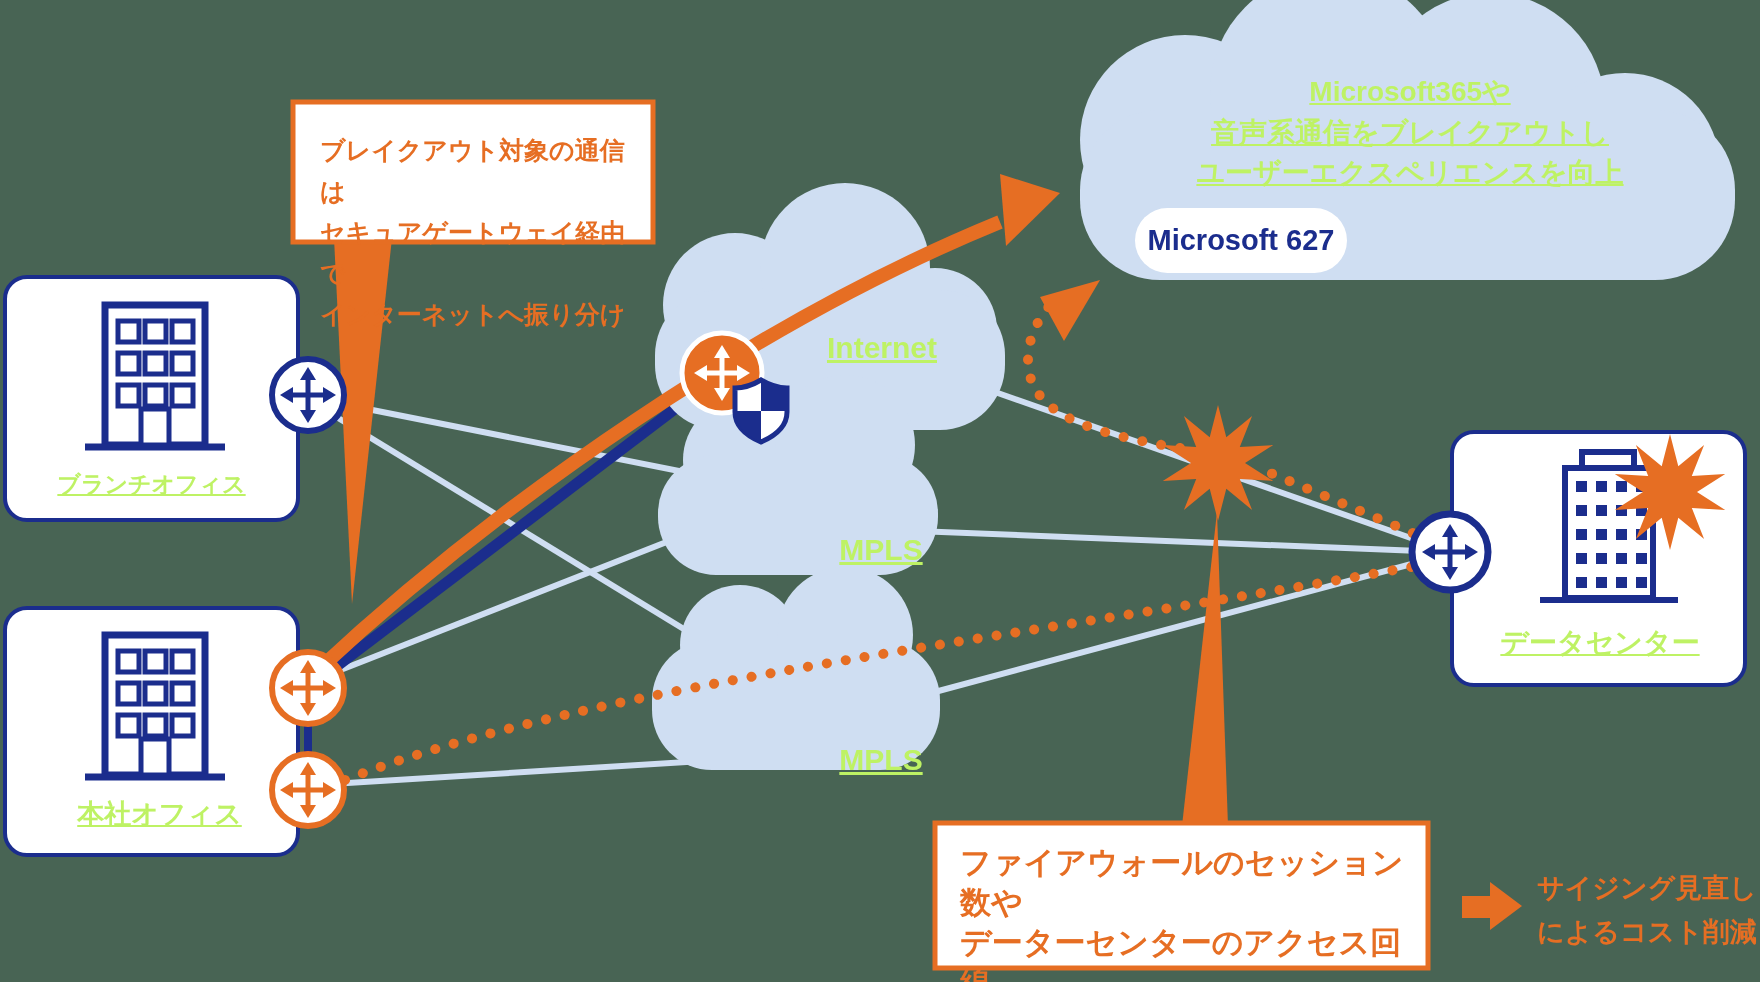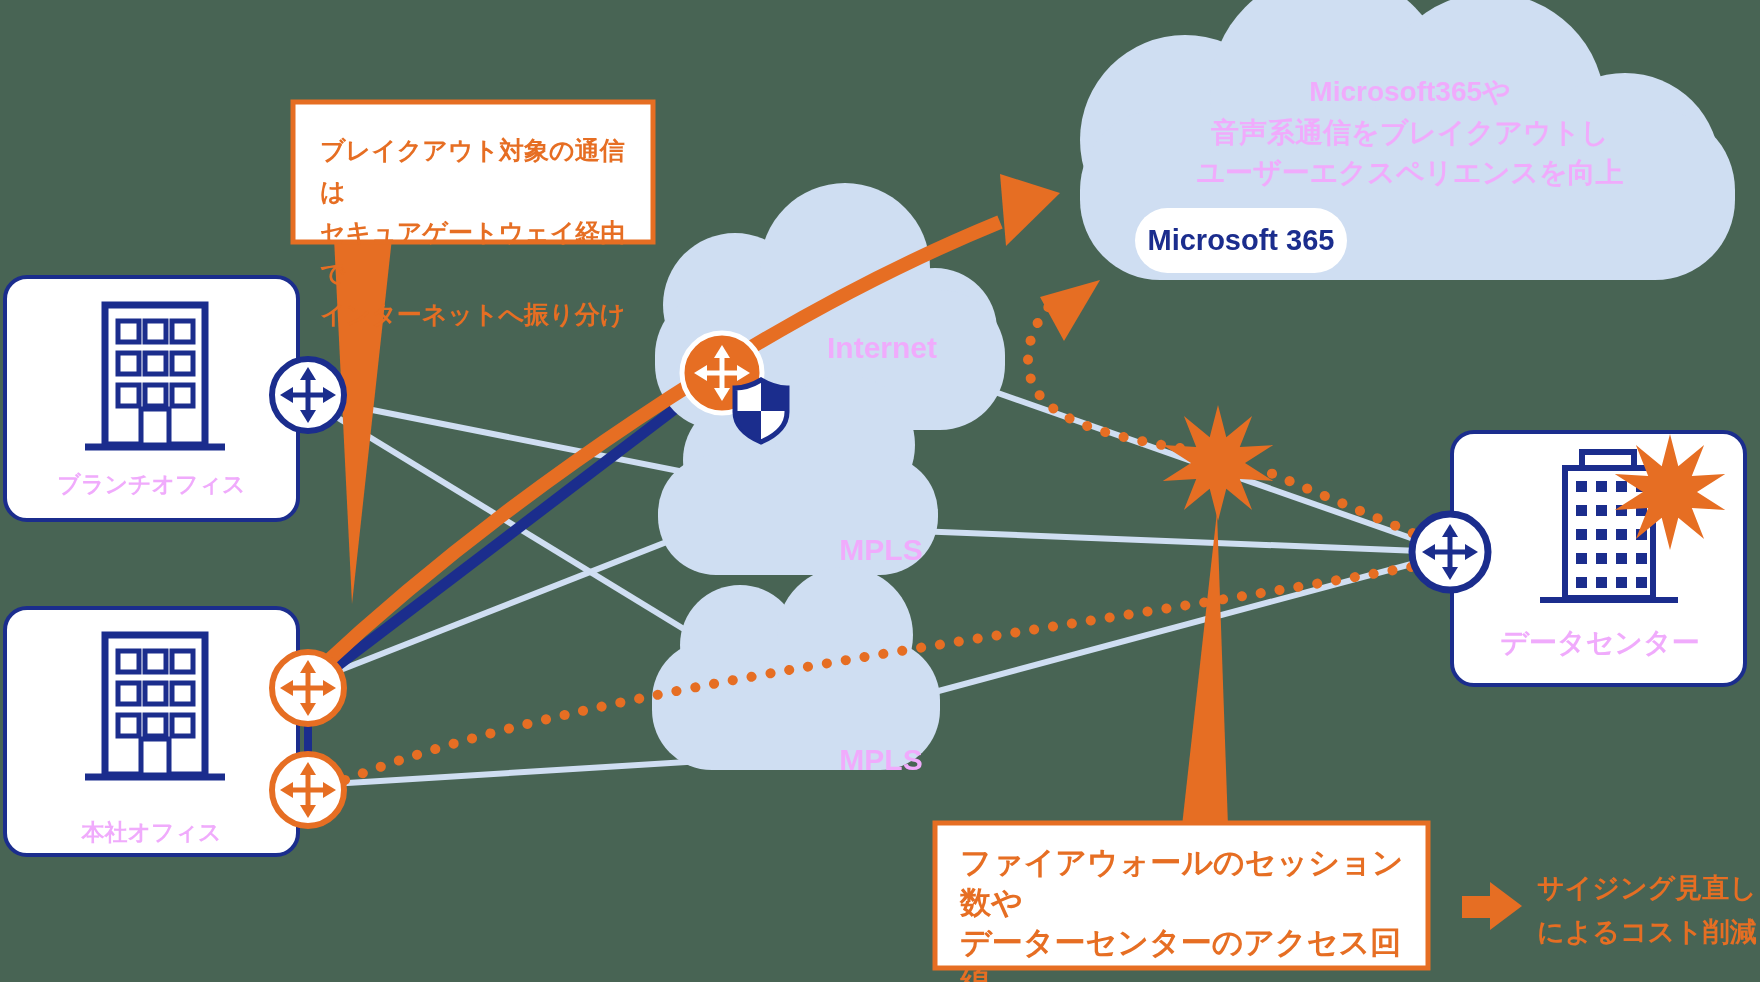--- a/index.html
+++ b/index.html
@@ -3,21 +3,21 @@
 <meta charset="utf-8">
 <style>
   html,body{margin:0;padding:0;background:#486454;}
   #stage{
     position:relative;width:1760px;height:982px;overflow:hidden;
     background:#486454;
     font-family:"Liberation Sans","DejaVu Sans",sans-serif;
   }
   #diagram-svg{position:absolute;left:0;top:0;}
   .txt{position:absolute;font-weight:700;white-space:pre-line;line-height:1.45;}
-  .navy{color:#f0abfc;}
+  .navy{color:#bef264;text-decoration:underline;}
   .orange{color:#e66e23;}
   .center{text-align:center;}
   .pill{
     position:absolute;background:#ffffff;border-radius:33px;
     display:flex;align-items:center;justify-content:center;
     font-weight:700;color:#1b2d8d;font-size:29px;
   }
 </style>
 </head>
 <body>
@@ -180,31 +180,31 @@
         <path d="M 0,-30 C 10,-24 18,-22 26,-22 L 26,2 C 26,16 14,26 0,32 C -14,26 -26,16 -26,2 L -26,-22 C -18,-22 -10,-24 0,-30 Z" fill="#ffffff" stroke="#1b2d8d" stroke-width="5"></path>
         <path d="M 0,-30 C 10,-24 18,-22 26,-22 L 26,1 L 0,1 L 0,-30 Z" fill="#1b2d8d"></path>
         <path d="M 0,1 L 0,32 C -14,26 -26,16 -26,2 L -26,1 Z" fill="#1b2d8d"></path>
       </g>
     </g>
 
     <polygon points="1462,896 1490,896 1490,882 1522,906 1490,930 1490,918 1462,918" fill="#e66e23"></polygon>
   </svg>
 
   <div class="txt navy center" style="left:20px;top:468px;width:263px;font-size:23px;">ブランチオフィス</div>
-  <div class="txt navy center" style="left:20px;top:795px;width:263px;font-size:23px;margin-top:21px;">本社オフィス</div>
+  <div class="txt navy center" style="left:28px;top:795px;width:263px;font-size:27px;">本社オフィス</div>
   <div class="txt navy center" style="left:1460px;top:623px;width:280px;font-size:28px;">データセンター</div>
 
   <div class="txt navy center" style="left:782px;top:326px;width:200px;font-size:30px;">Internet</div>
   <div class="txt navy center" style="left:781px;top:528px;width:200px;font-size:30px;">MPLS</div>
   <div class="txt navy center" style="left:781px;top:738px;width:200px;font-size:30px;">MPLS</div>
 
   <div class="txt navy center" style="left:1110px;top:72px;width:600px;font-size:28px;">Microsoft365や
 音声系通信をブレイクアウトし
 ユーザーエクスペリエンスを向上</div>
-  <div class="pill" style="left:1135px;top:208px;width:212px;height:65px;">Microsoft 365</div>
+  <div class="pill" style="left:1135px;top:208px;width:212px;height:65px;">Microsoft 627</div>
 
   <div class="txt orange" style="left:320px;top:130px;width:330px;font-size:25px;line-height:41px;">ブレイクアウト対象の通信は
 セキュアゲートウェイ経由で
 インターネットへ振り分け</div>
   <div class="txt orange" style="left:960px;top:843px;width:465px;font-size:31px;line-height:40px;">ファイアウォールのセッション数や
 データーセンターのアクセス回線
 の逼迫などのボトルネックを解消</div>
   <div class="txt orange" style="left:1537px;top:866px;width:230px;font-size:27px;line-height:44px;">サイジング見直し
 によるコスト削減</div>
 

